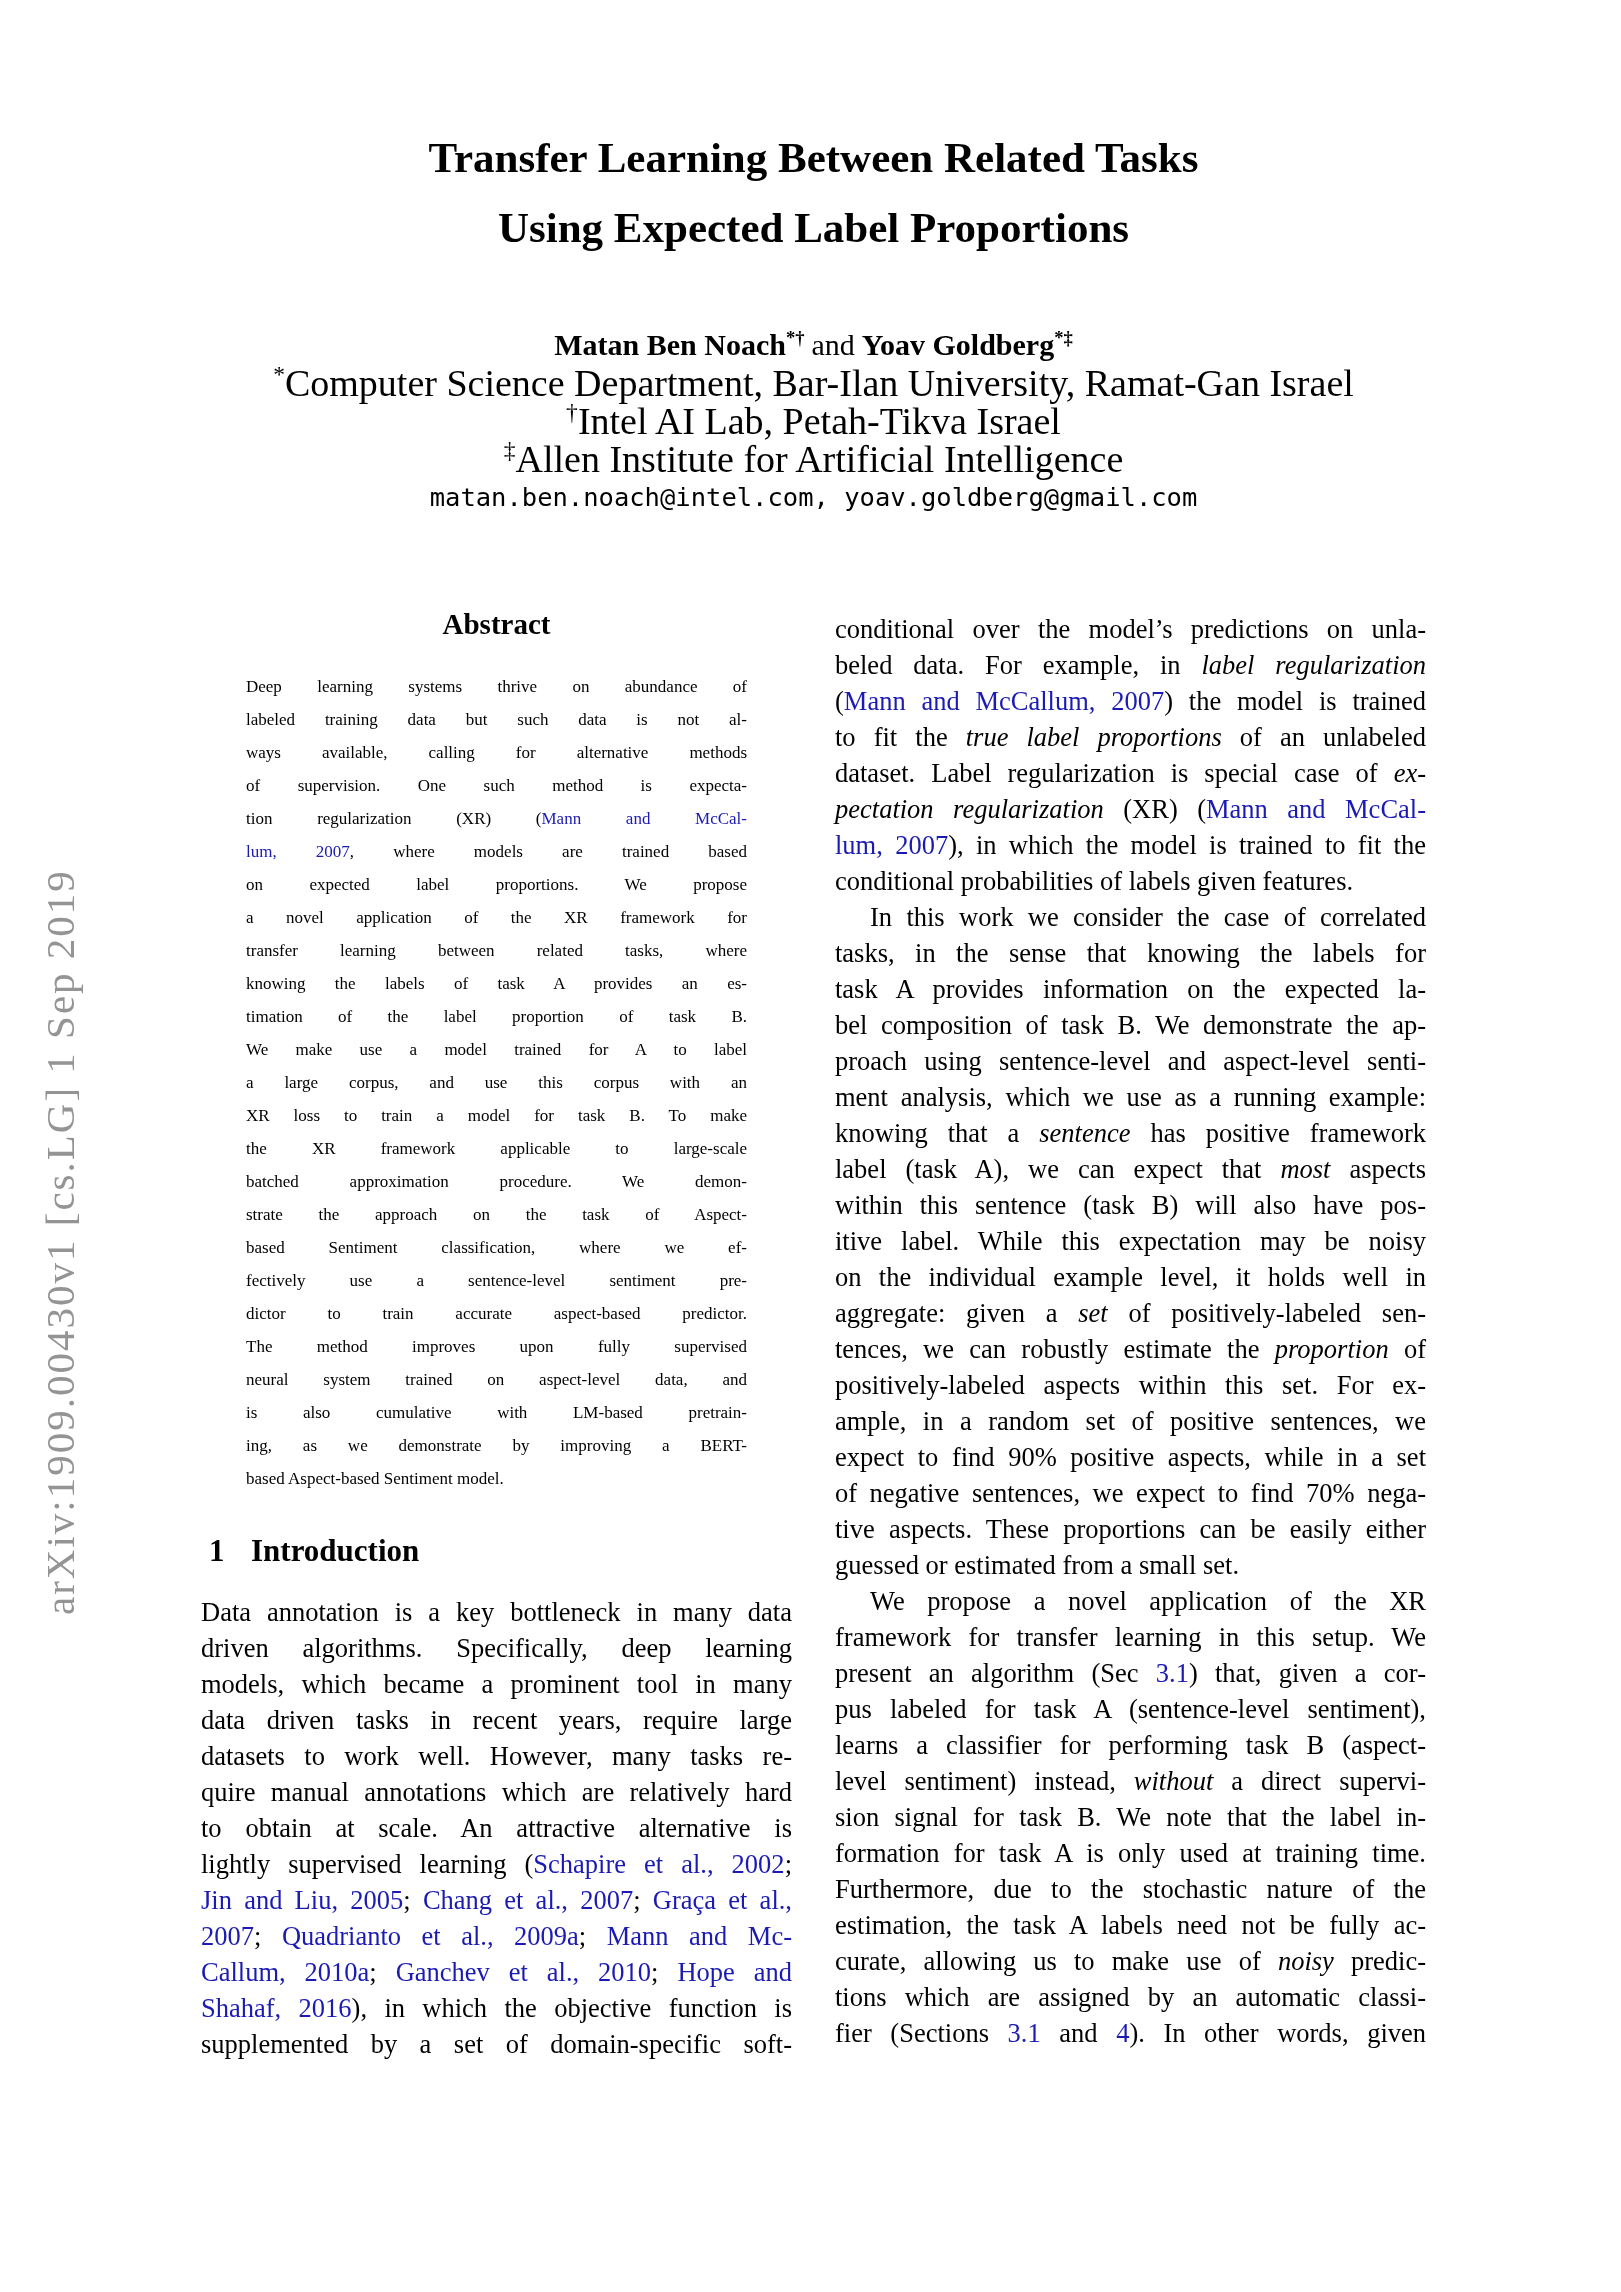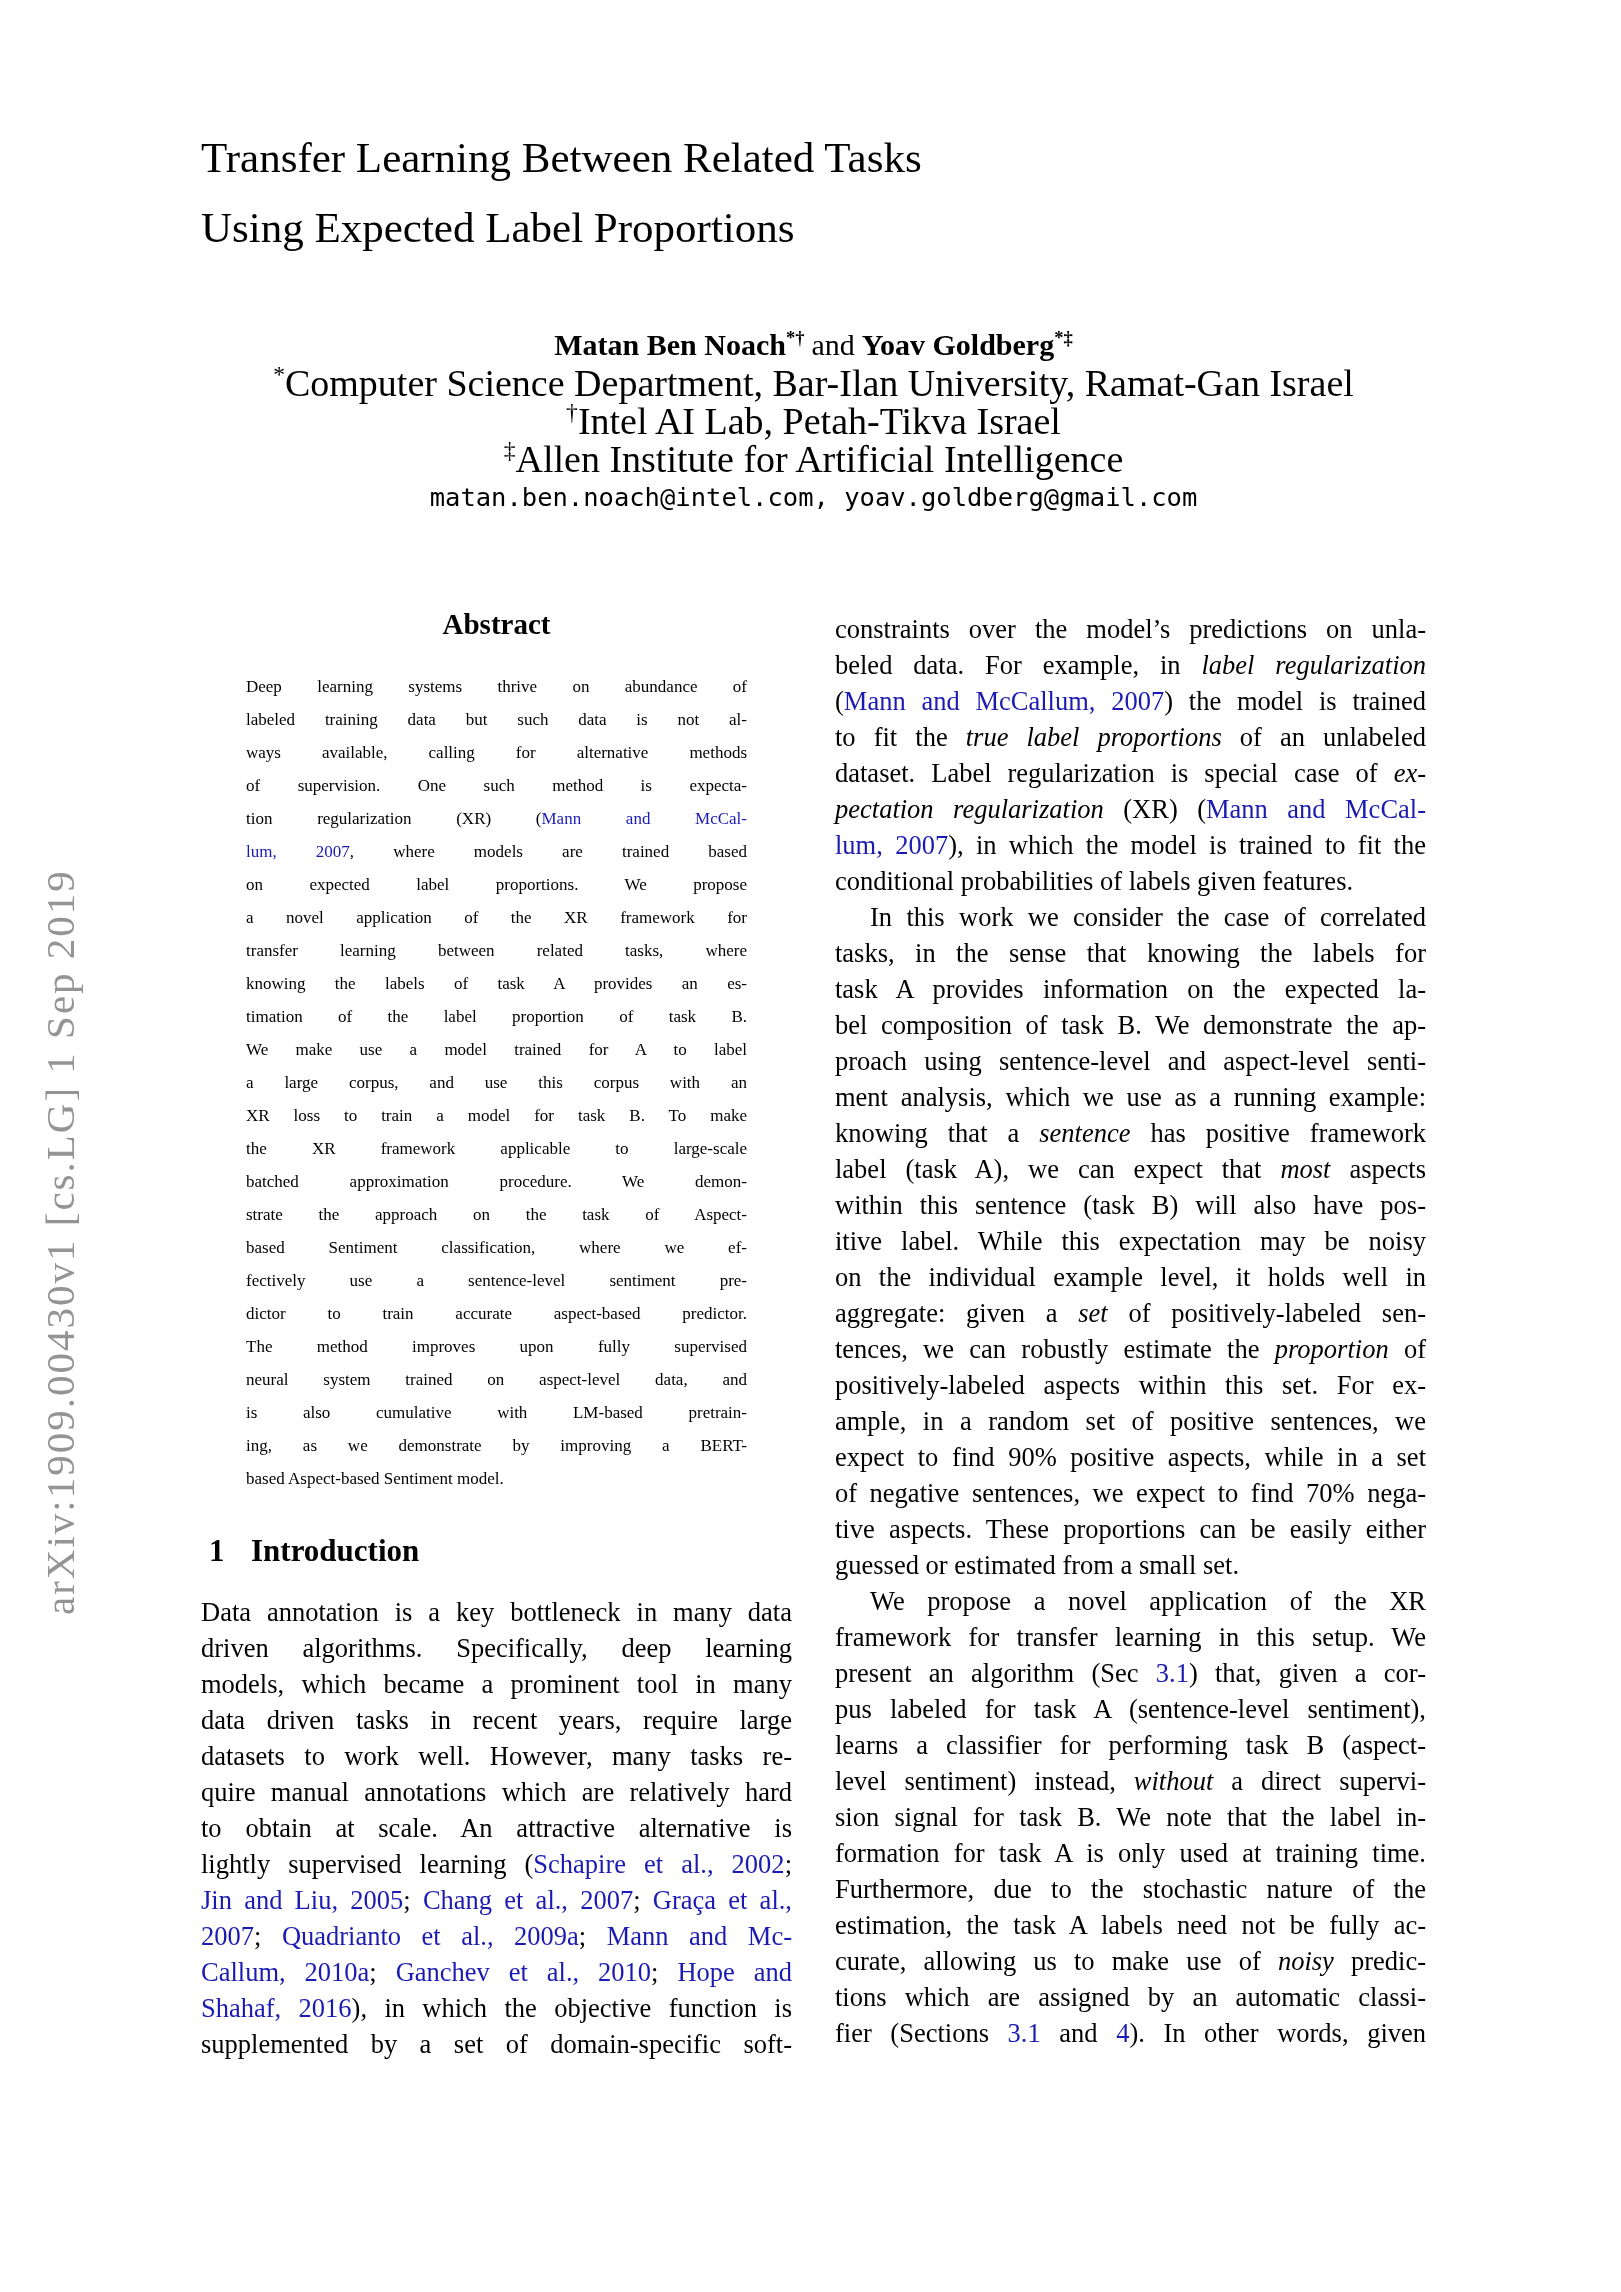--- a/index.html
+++ b/index.html
@@ -20,21 +20,21 @@
     transform-origin:0 0;
     font-size:41px;
     letter-spacing:2px;
     color:var(--watermark,#949494);
     line-height:47px;
     white-space:nowrap;
   }
   
   .title-block{
     left:201px;top:123px;width:1225px;
-    text-align:left;font-weight:normal;font-size:43px;line-height:70px;
+    text-align:center;font-weight:bold;font-size:43px;line-height:70px;
   }
   .authors-block{left:201px;top:325px;width:1225px;font-size:30px;line-height:39px;}
   .affils-block{left:201px;top:364px;width:1225px;font-size:38px;line-height:38px;}
   .email-line{
     left:201px;top:482px;width:1225px;
     text-align:center;
     font-family:"DejaVu Sans Mono","Liberation Mono",monospace;
     font-size:25.5px;line-height:31px;
   }
   .center .line{text-align:center;text-align-last:center;}
@@ -131,21 +131,21 @@
       <div class="line"><span class="sg">to obtain at scale. An attractive alternative is</span></div>
       <div class="line"><span class="sg">lightly supervised learning (</span><span class="sg-link">Schapire et al., 2002</span><span class="sg">;</span></div>
       <div class="line"><span class="sg-link">Jin and Liu, 2005</span><span class="sg">; </span><span class="sg-link">Chang et al., 2007</span><span class="sg">; </span><span class="sg-link">Graça et al.,</span></div>
       <div class="line"><span class="sg-link">2007</span><span class="sg">; </span><span class="sg-link">Quadrianto et al., 2009a</span><span class="sg">; </span><span class="sg-link">Mann and Mc-</span></div>
       <div class="line"><span class="sg-link">Callum, 2010a</span><span class="sg">; </span><span class="sg-link">Ganchev et al., 2010</span><span class="sg">; </span><span class="sg-link">Hope and</span></div>
       <div class="line"><span class="sg-link">Shahaf, 2016</span><span class="sg">), in which the objective function is</span></div>
       <div class="line"><span class="sg">supplemented by a set of domain-specific soft-</span></div>
     </div>
 
   <div class="abs right-column just">
-      <div class="line"><span class="sg">constraints over the model’s predictions on unla-</span></div>
+      <div class="line"><span class="sg">conditional over the model’s predictions on unla-</span></div>
       <div class="line"><span class="sg">beled data. For example, in </span><span class="sg-i">label regularization</span></div>
       <div class="line"><span class="sg">(</span><span class="sg-link">Mann and McCallum, 2007</span><span class="sg">) the model is trained</span></div>
       <div class="line"><span class="sg">to fit the </span><span class="sg-i">true label proportions</span><span class="sg"> of an unlabeled</span></div>
       <div class="line"><span class="sg">dataset. Label regularization is special case of </span><span class="sg-i">ex-</span></div>
       <div class="line"><span class="sg-i">pectation regularization</span><span class="sg"> (XR) (</span><span class="sg-link">Mann and McCal-</span></div>
       <div class="line"><span class="sg-link">lum, 2007</span><span class="sg">), in which the model is trained to fit the</span></div>
       <div class="line end"><span class="sg">conditional probabilities of labels given features.</span></div>
       <div class="line ind"><span class="sg">In this work we consider the case of correlated</span></div>
       <div class="line"><span class="sg">tasks, in the sense that knowing the labels for</span></div>
       <div class="line"><span class="sg">task A provides information on the expected la-</span></div>

